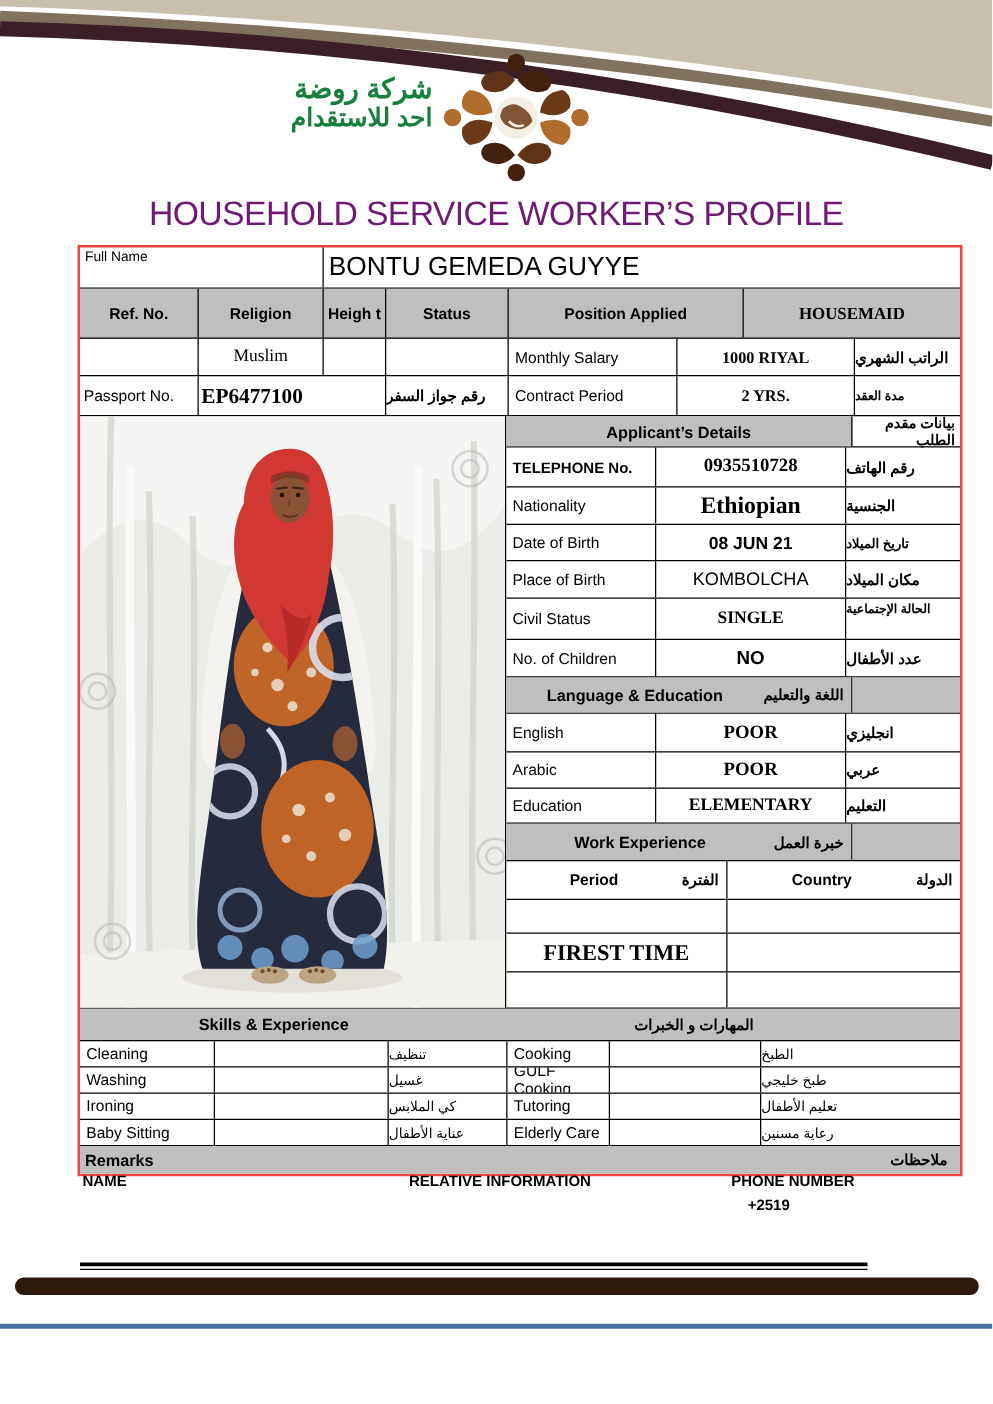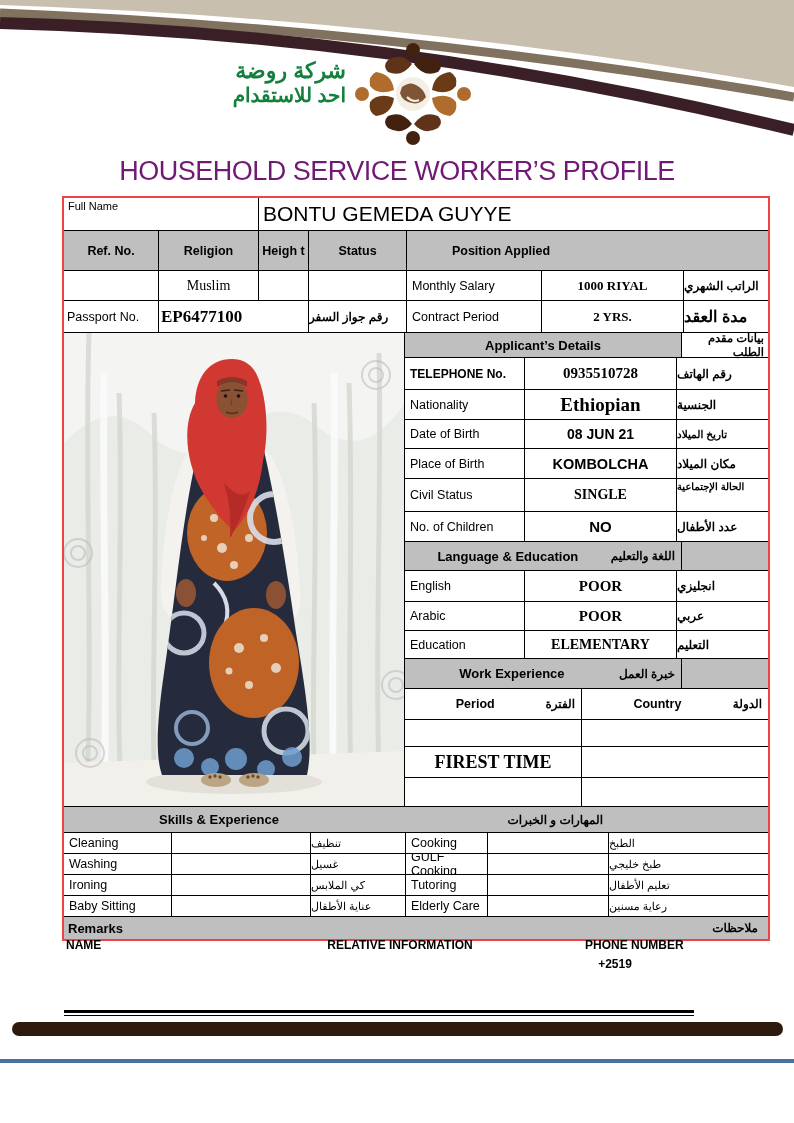--- a/index.html
+++ b/index.html
@@ -119,39 +119,40 @@
       <div class="cell fullname-lbl" style="width:195px">Full Name</div>
       <div class="cell fullname-val" style="flex:1">BONTU GEMEDA GUYYE</div>
     </div>
 
     <div class="row h-head gray">
       <div class="cell c blbl" style="width:95px">Ref. No.</div>
       <div class="cell c blbl" style="width:100px">Religion</div>
       <div class="cell c blbl" style="width:50px">Heigh t</div>
       <div class="cell c blbl" style="width:98px">Status</div>
       <div class="cell c blbl" style="width:188px">Position Applied</div>
+      <div class="cell c serif" style="flex:1;font-weight:bold;font-size:13.5px">HOUSEMAID</div>
     </div>
 
     <div class="row h-r3">
       <div class="cell" style="width:95px"></div>
       <div class="cell c serif" style="width:100px;font-size:14px">Muslim</div>
       <div class="cell" style="width:50px"></div>
       <div class="cell" style="width:98px"></div>
       <div class="cell l lbl" style="width:135px">Monthly Salary</div>
       <div class="cell c serif" style="width:142px;font-weight:bold;font-size:13px">1000 RIYAL</div>
       <div class="cell ar" style="flex:1">الراتب الشهري</div>
     </div>
 
     <div class="row h-r4">
       <div class="cell l lbl" style="width:95px;padding-left:3px">Passport No.</div>
       <div class="cell l serif" style="width:150px;font-weight:bold;font-size:17px;padding-left:2px">EP6477100</div>
       <div class="cell ar" style="width:98px">رقم جواز السفر</div>
       <div class="cell l lbl" style="width:135px">Contract Period</div>
       <div class="cell c serif" style="width:142px;font-weight:bold;font-size:13px">2 YRS.</div>
-      <div class="cell ar" style="flex:1;font-size:16px">مدة العقد</div>
+      <div class="cell ar" style="flex:1;font-size:10px">مدة العقد</div>
     </div>
 
     <div class="row h-body">
       <div class="cell body-left">
 
         <svg class="photo-svg" width="341" height="474" viewBox="0 0 341 474">
           <rect width="341" height="474" fill="#eaece7"></rect>
           <path d="M0,0 H341 V70 Q300,130 255,95 Q215,60 170,100 Q125,140 85,100 Q45,62 0,110 Z" fill="#f4f5f2"></path>
           <g fill="none" stroke="#d3d8d0" stroke-width="5" opacity="0.8">
             <path d="M25,0 C20,150 30,320 22,474"></path>
@@ -267,21 +268,21 @@
           <div class="scell c serif w-val" style="font-weight:bold;font-size:19px">Ethiopian</div>
           <div class="scell ar w-ar">الجنسية</div>
         </div>
         <div class="srow" style="height:29px">
           <div class="scell l lbl w-lab">Date of Birth</div>
           <div class="scell c w-val" style="font-weight:bold;font-size:14px">08 JUN 21</div>
           <div class="scell ar w-ar" style="font-size:10.5px">تاريخ الميلاد</div>
         </div>
         <div class="srow" style="height:30px">
           <div class="scell l lbl w-lab">Place of Birth</div>
-          <div class="scell c w-val" style="font-weight:bold;font-size:14.5px">KOMBOLCHA</div>
+          <div class="scell c w-val" style="font-weight:normal;font-size:14.5px">KOMBOLCHA</div>
           <div class="scell ar w-ar">مكان الميلاد</div>
         </div>
         <div class="srow" style="height:33px">
           <div class="scell l lbl w-lab">Civil Status</div>
           <div class="scell c serif w-val" style="font-weight:bold;font-size:14px">SINGLE</div>
           <div class="scell ar w-ar" style="font-size:10px;align-items:flex-start;padding-top:2px">الحالة الإجتماعية</div>
         </div>
         <div class="srow" style="height:30px">
           <div class="scell l lbl w-lab">No. of Children</div>
           <div class="scell c w-val" style="font-weight:bold;font-size:15px">NO</div>

